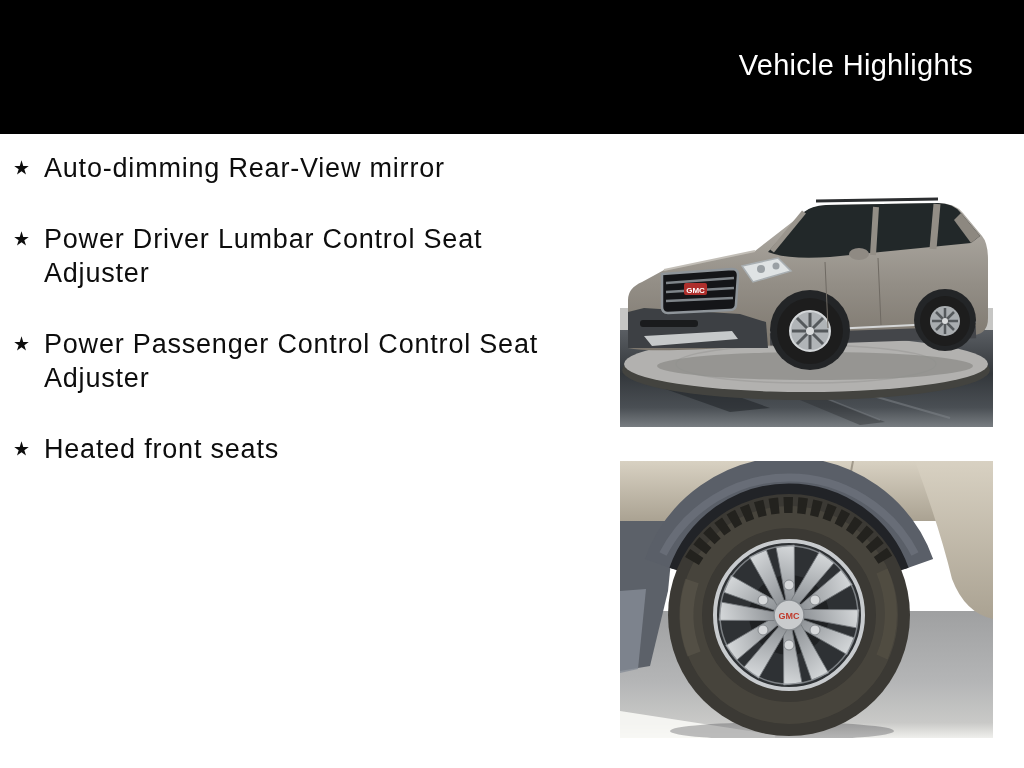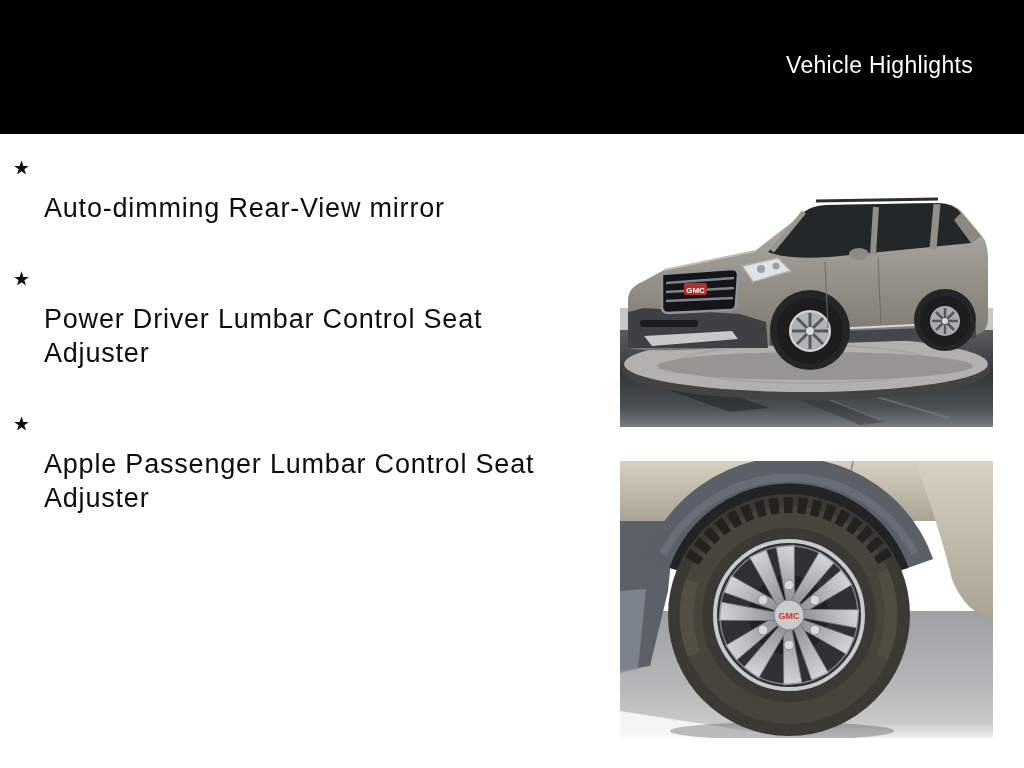--- a/index.html
+++ b/index.html
@@ -14,21 +14,21 @@
   }
   .page{position:absolute;inset:0;width:1024px;height:768px;background:var(--page-bg);}
   .header{
     position:absolute;left:0;top:0;width:1024px;height:134px;
     background:var(--header-bg);
     display:flex;align-items:center;justify-content:flex-end;
     padding-right:51px;padding-top:0;
   }
   .header .title{
     color:var(--title);
-    font-size:23px;
+    font-size:29px;
     letter-spacing:0.3px;
     font-weight:400;
     margin-top:-4px;
   }
   .features{
     position:absolute;left:13px;top:151px;width:580px;
     list-style:none;
   }
   .features li{
     display:flex;
@@ -40,21 +40,20 @@
   }
   .star-cell svg{display:block;margin-top:8px;}
   .ftext{
     display:block;
     white-space:pre-line;
     color:var(--text);
     font-size:27px;
     line-height:34px;
     letter-spacing:0.8px;
     width:549px;
-    margin-top:40px;
   }
   .photo{position:absolute;width:373px;height:277px;overflow:hidden;background:#8b5cf6;}
   .photo svg{display:block;width:373px;height:277px;}
   #photo-exterior{left:620px;top:150px;}
   #photo-wheel{left:620px;top:461px;}
 </style>
 </head>
 <body>
 
 <div class="page">
@@ -80,22 +79,30 @@
         </span>
       <span class="ftext">Power Driver Lumbar Control Seat
 Adjuster</span>
     </li>
     <li>
       <span class="star-cell">
           <svg width="17" height="17" viewBox="0 0 20 20">
             <path d="M10,1.5 L12.06,8.17 L18.56,8.22 L13.33,12.08 L15.29,18.28 L10,14.5 L4.71,18.28 L6.67,12.08 L1.44,8.22 L7.94,8.17 Z" fill="var(--bullet)"></path>
           </svg>
         </span>
-      <span class="ftext">Apple Passenger Lumbar Control Seat
+      <span class="ftext">Power Passenger Control Control Seat
 Adjuster</span>
+    </li>
+    <li>
+      <span class="star-cell">
+          <svg width="17" height="17" viewBox="0 0 20 20">
+            <path d="M10,1.5 L12.06,8.17 L18.56,8.22 L13.33,12.08 L15.29,18.28 L10,14.5 L4.71,18.28 L6.67,12.08 L1.44,8.22 L7.94,8.17 Z" fill="var(--bullet)"></path>
+          </svg>
+        </span>
+      <span class="ftext">Heated front seats</span>
     </li>
   </ul>
 
   <figure class="photo" id="photo-exterior">
     <svg viewBox="0 0 373 277">
       <defs>
         <linearGradient id="floorG" x1="0" y1="0" x2="0" y2="1">
           <stop offset="0" stop-color="#5a5e63"></stop>
             <stop offset="0.45" stop-color="#33373b"></stop>
           <stop offset="0.8" stop-color="#4a4f54"></stop>

